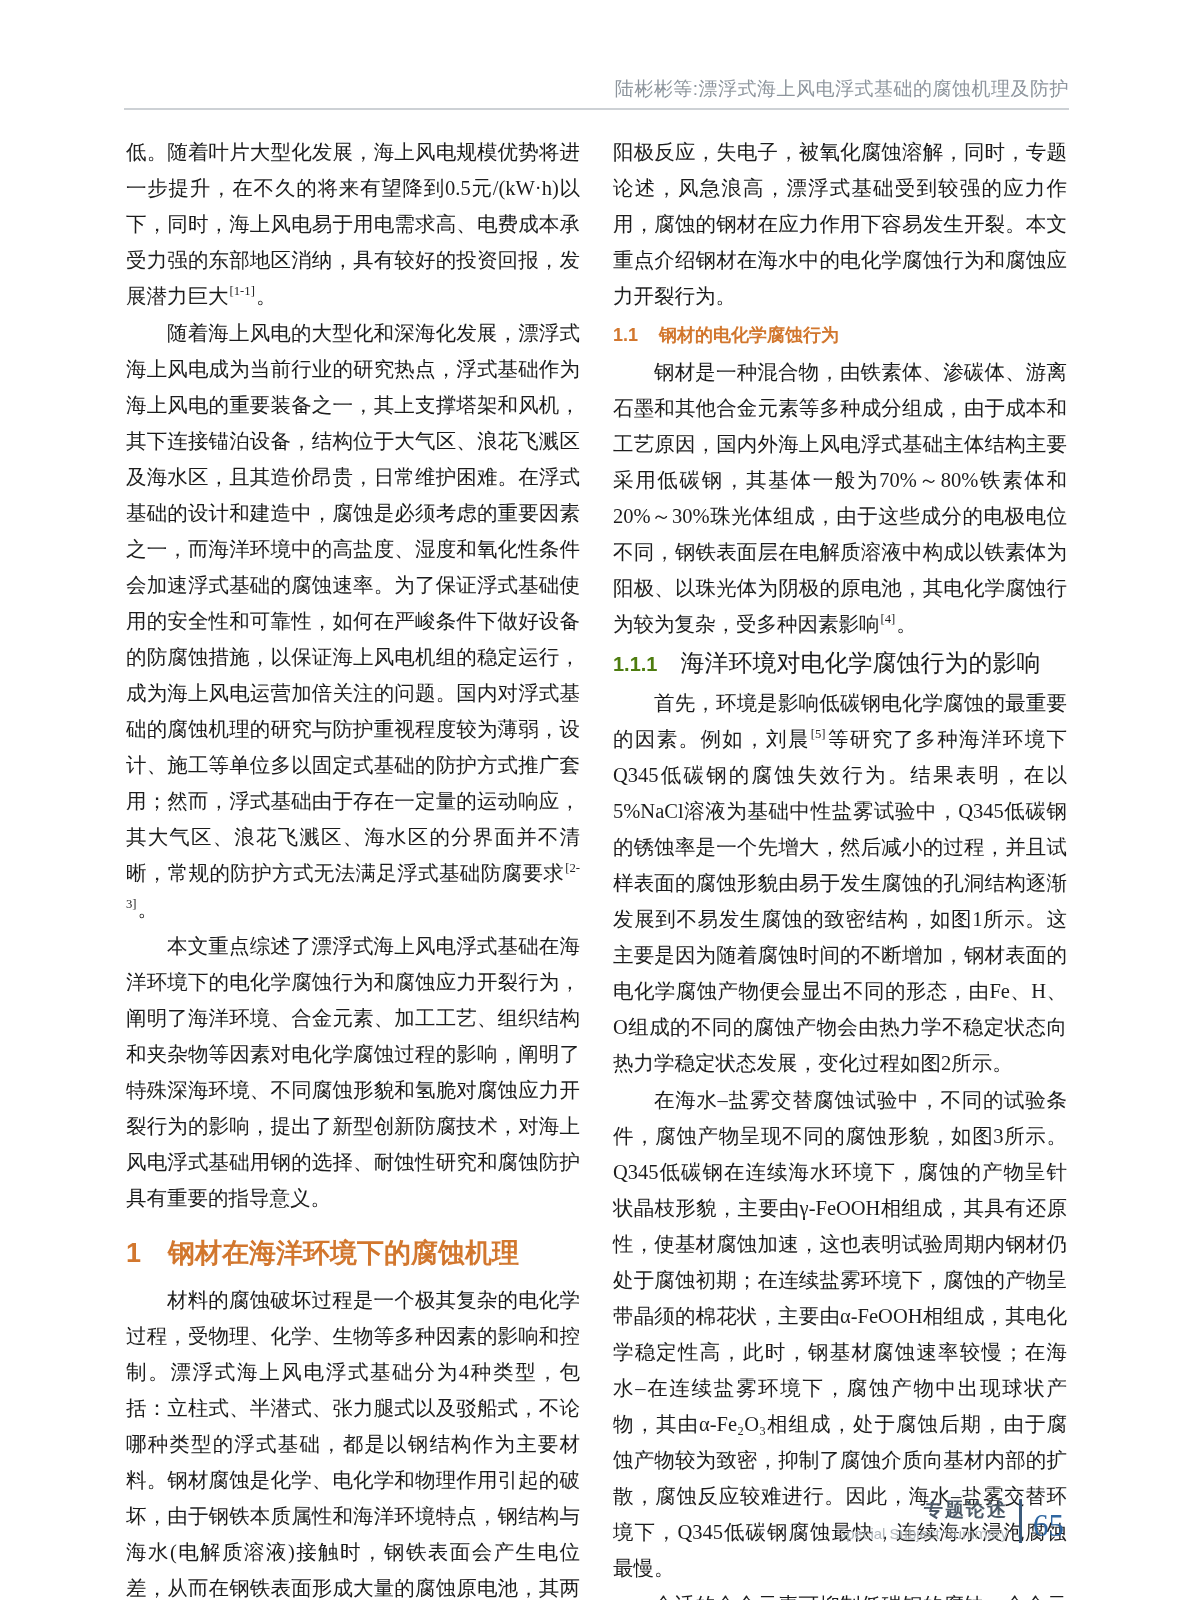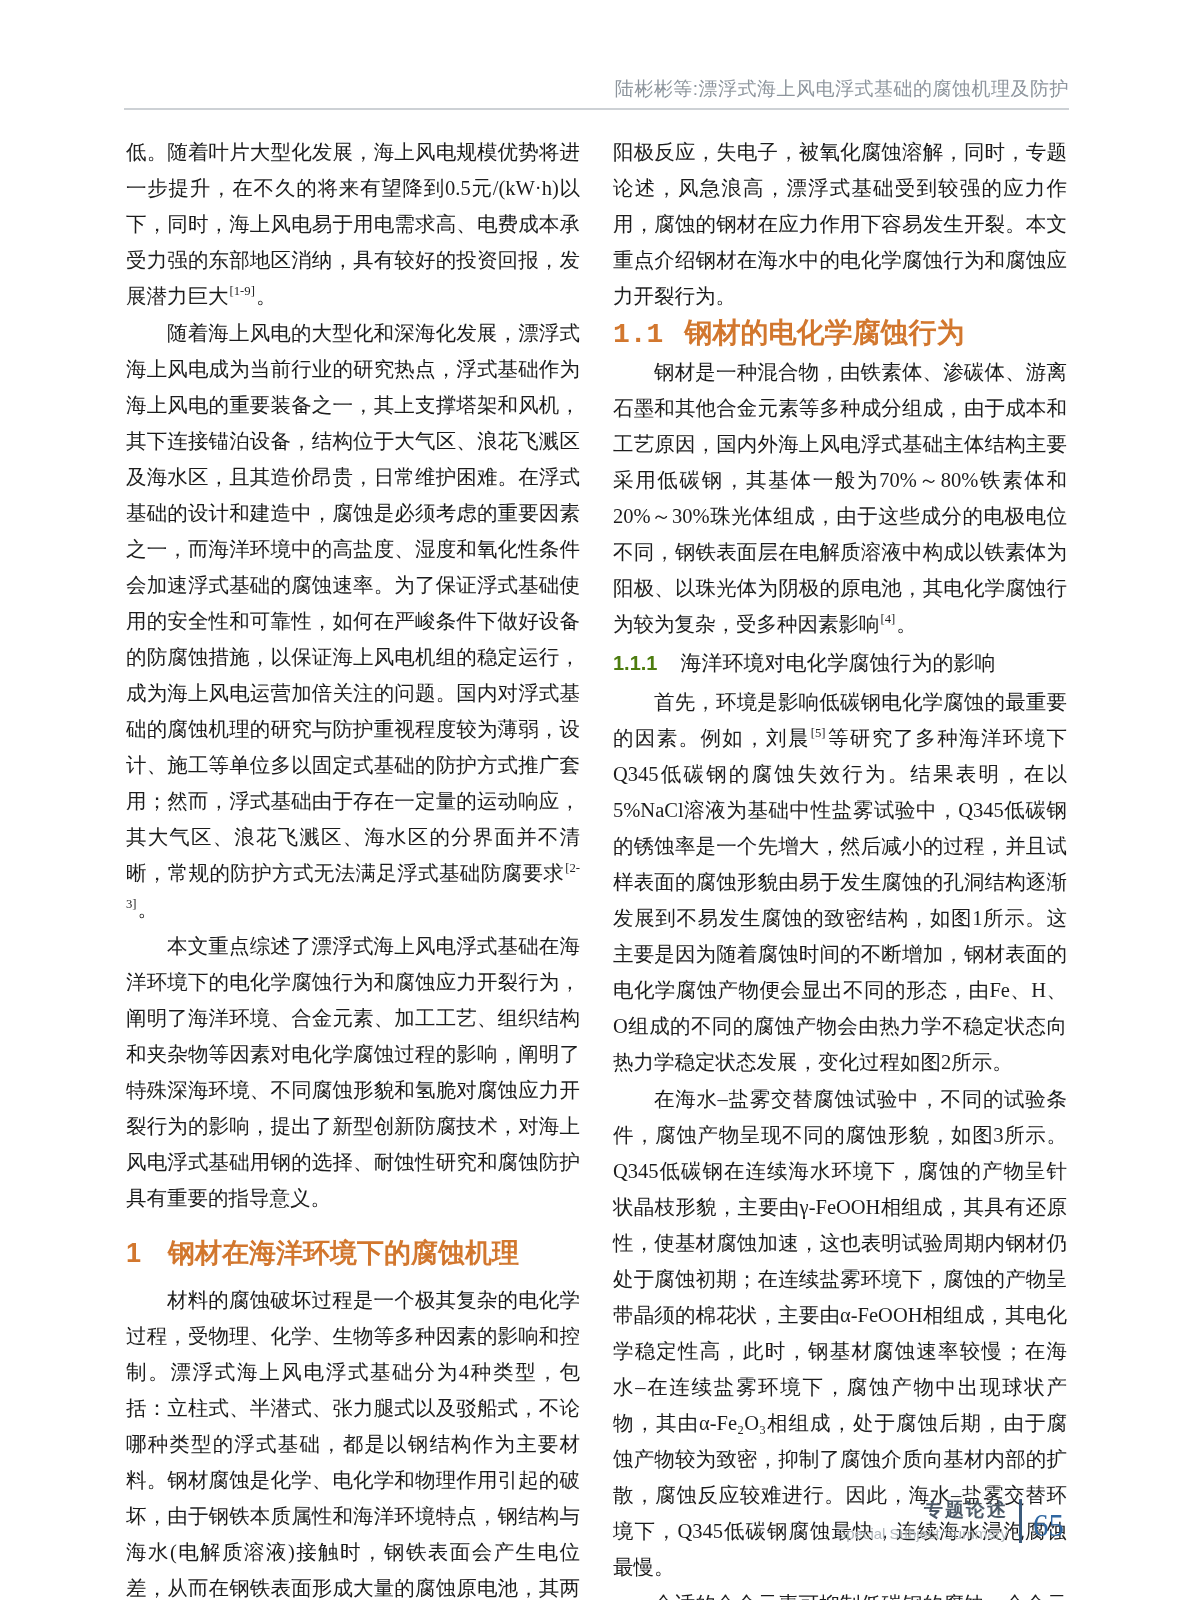--- a/index.html
+++ b/index.html
@@ -34,33 +34,33 @@
 
   .h1 {
     margin:20px 0 12px 0;
     font-family:Liberation Sans, sans-serif;
     font-weight:bold; color:#d2772e; font-size:27px; line-height:34px;
   }
   .h1 .h-num { margin-right:26px; }
 
   .h2 {
     margin:5px 0 3px 0;
-    font-family:Liberation Mono, monospace;
-    font-weight:bold; color:#d2772e; font-size:28px; line-height:32px;
+    font-family:Liberation Sans, sans-serif;
+    font-weight:bold; color:#d2772e; font-size:18px; line-height:32px;
   }
   .h2 .h-num { margin-right:20px; }
 
   .h3 { margin:4px 0 2px 0; line-height:34px; }
   .h3 .h-num {
     font-family:"Liberation Sans","DejaVu Sans",sans-serif;
     font-weight:bold; color:#4d7c0f; font-size:20px; margin-right:22px;
   }
   .h3 .h-title {
     font-family:"Liberation Serif","DejaVu Serif",serif;
-    color:#1c1c1c; font-size:21px;
+    color:#1c1c1c; font-size:24px;
   }
 
   
   .footer {
     position:absolute; right:122px; bottom:56px;
     display:flex; align-items:flex-end;
   }
   .footer-text { text-align:right; margin-right:9px; }
   .footer-cn {
     font-family:"Liberation Sans","DejaVu Sans",sans-serif;
@@ -79,21 +79,21 @@
 </head>
 <body>
 
 <div class="page">
 
   <div class="running-head">陆彬彬等:漂浮式海上风电浮式基础的腐蚀机理及防护</div>
   <div class="head-rule"></div>
 
   <div class="columns">
     <div class="col">
-        <p class="body">低。随着叶片大型化发展，海上风电规模优势将进一步提升，在不久的将来有望降到0.5元/(kW·h)以下，同时，海上风电易于用电需求高、电费成本承受力强的东部地区消纳，具有较好的投资回报，发展潜力巨大<sup>[1-9]</sup>。</p>
+        <p class="body">低。随着叶片大型化发展，海上风电规模优势将进一步提升，在不久的将来有望降到0.5元/(kW·h)以下，同时，海上风电易于用电需求高、电费成本承受力强的东部地区消纳，具有较好的投资回报，发展潜力巨大<sup>[1-1]</sup>。</p>
         <p class="body indent">随着海上风电的大型化和深海化发展，漂浮式海上风电成为当前行业的研究热点，浮式基础作为海上风电的重要装备之一，其上支撑塔架和风机，其下连接锚泊设备，结构位于大气区、浪花飞溅区及海水区，且其造价昂贵，日常维护困难。在浮式基础的设计和建造中，腐蚀是必须考虑的重要因素之一，而海洋环境中的高盐度、湿度和氧化性条件会加速浮式基础的腐蚀速率。为了保证浮式基础使用的安全性和可靠性，如何在严峻条件下做好设备的防腐蚀措施，以保证海上风电机组的稳定运行，成为海上风电运营加倍关注的问题。国内对浮式基础的腐蚀机理的研究与防护重视程度较为薄弱，设计、施工等单位多以固定式基础的防护方式推广套用；然而，浮式基础由于存在一定量的运动响应，其大气区、浪花飞溅区、海水区的分界面并不清晰，常规的防护方式无法满足浮式基础防腐要求<sup>[2-3]</sup>。</p>
         <p class="body indent">本文重点综述了漂浮式海上风电浮式基础在海洋环境下的电化学腐蚀行为和腐蚀应力开裂行为，阐明了海洋环境、合金元素、加工工艺、组织结构和夹杂物等因素对电化学腐蚀过程的影响，阐明了特殊深海环境、不同腐蚀形貌和氢脆对腐蚀应力开裂行为的影响，提出了新型创新防腐技术，对海上风电浮式基础用钢的选择、耐蚀性研究和腐蚀防护具有重要的指导意义。</p>
         <div class="h1"><span class="h-num">1</span><span class="h-title">钢材在海洋环境下的腐蚀机理</span></div>
         <p class="body indent">材料的腐蚀破坏过程是一个极其复杂的电化学过程，受物理、化学、生物等多种因素的影响和控制。漂浮式海上风电浮式基础分为4种类型，包括：立柱式、半潜式、张力腿式以及驳船式，不论哪种类型的浮式基础，都是以钢结构作为主要材料。钢材腐蚀是化学、电化学和物理作用引起的破坏，由于钢铁本质属性和海洋环境特点，钢结构与海水(电解质溶液)接触时，钢铁表面会产生电位差，从而在钢铁表面形成大量的腐蚀原电池，其两极发生的反应式为：</p>
       </div>
     <div class="col">
         <p class="body">阳极反应，失电子，被氧化腐蚀溶解，同时，专题论述，风急浪高，漂浮式基础受到较强的应力作用，腐蚀的钢材在应力作用下容易发生开裂。本文重点介绍钢材在海水中的电化学腐蚀行为和腐蚀应力开裂行为。</p>
         <div class="h2"><span class="h-num">1.1</span><span class="h-title">钢材的电化学腐蚀行为</span></div>
         <p class="body indent">钢材是一种混合物，由铁素体、渗碳体、游离石墨和其他合金元素等多种成分组成，由于成本和工艺原因，国内外海上风电浮式基础主体结构主要采用低碳钢，其基体一般为70%～80%铁素体和20%～30%珠光体组成，由于这些成分的电极电位不同，钢铁表面层在电解质溶液中构成以铁素体为阳极、以珠光体为阴极的原电池，其电化学腐蚀行为较为复杂，受多种因素影响<sup>[4]</sup>。</p>
         <div class="h3"><span class="h-num">1.1.1</span><span class="h-title">海洋环境对电化学腐蚀行为的影响</span></div>

